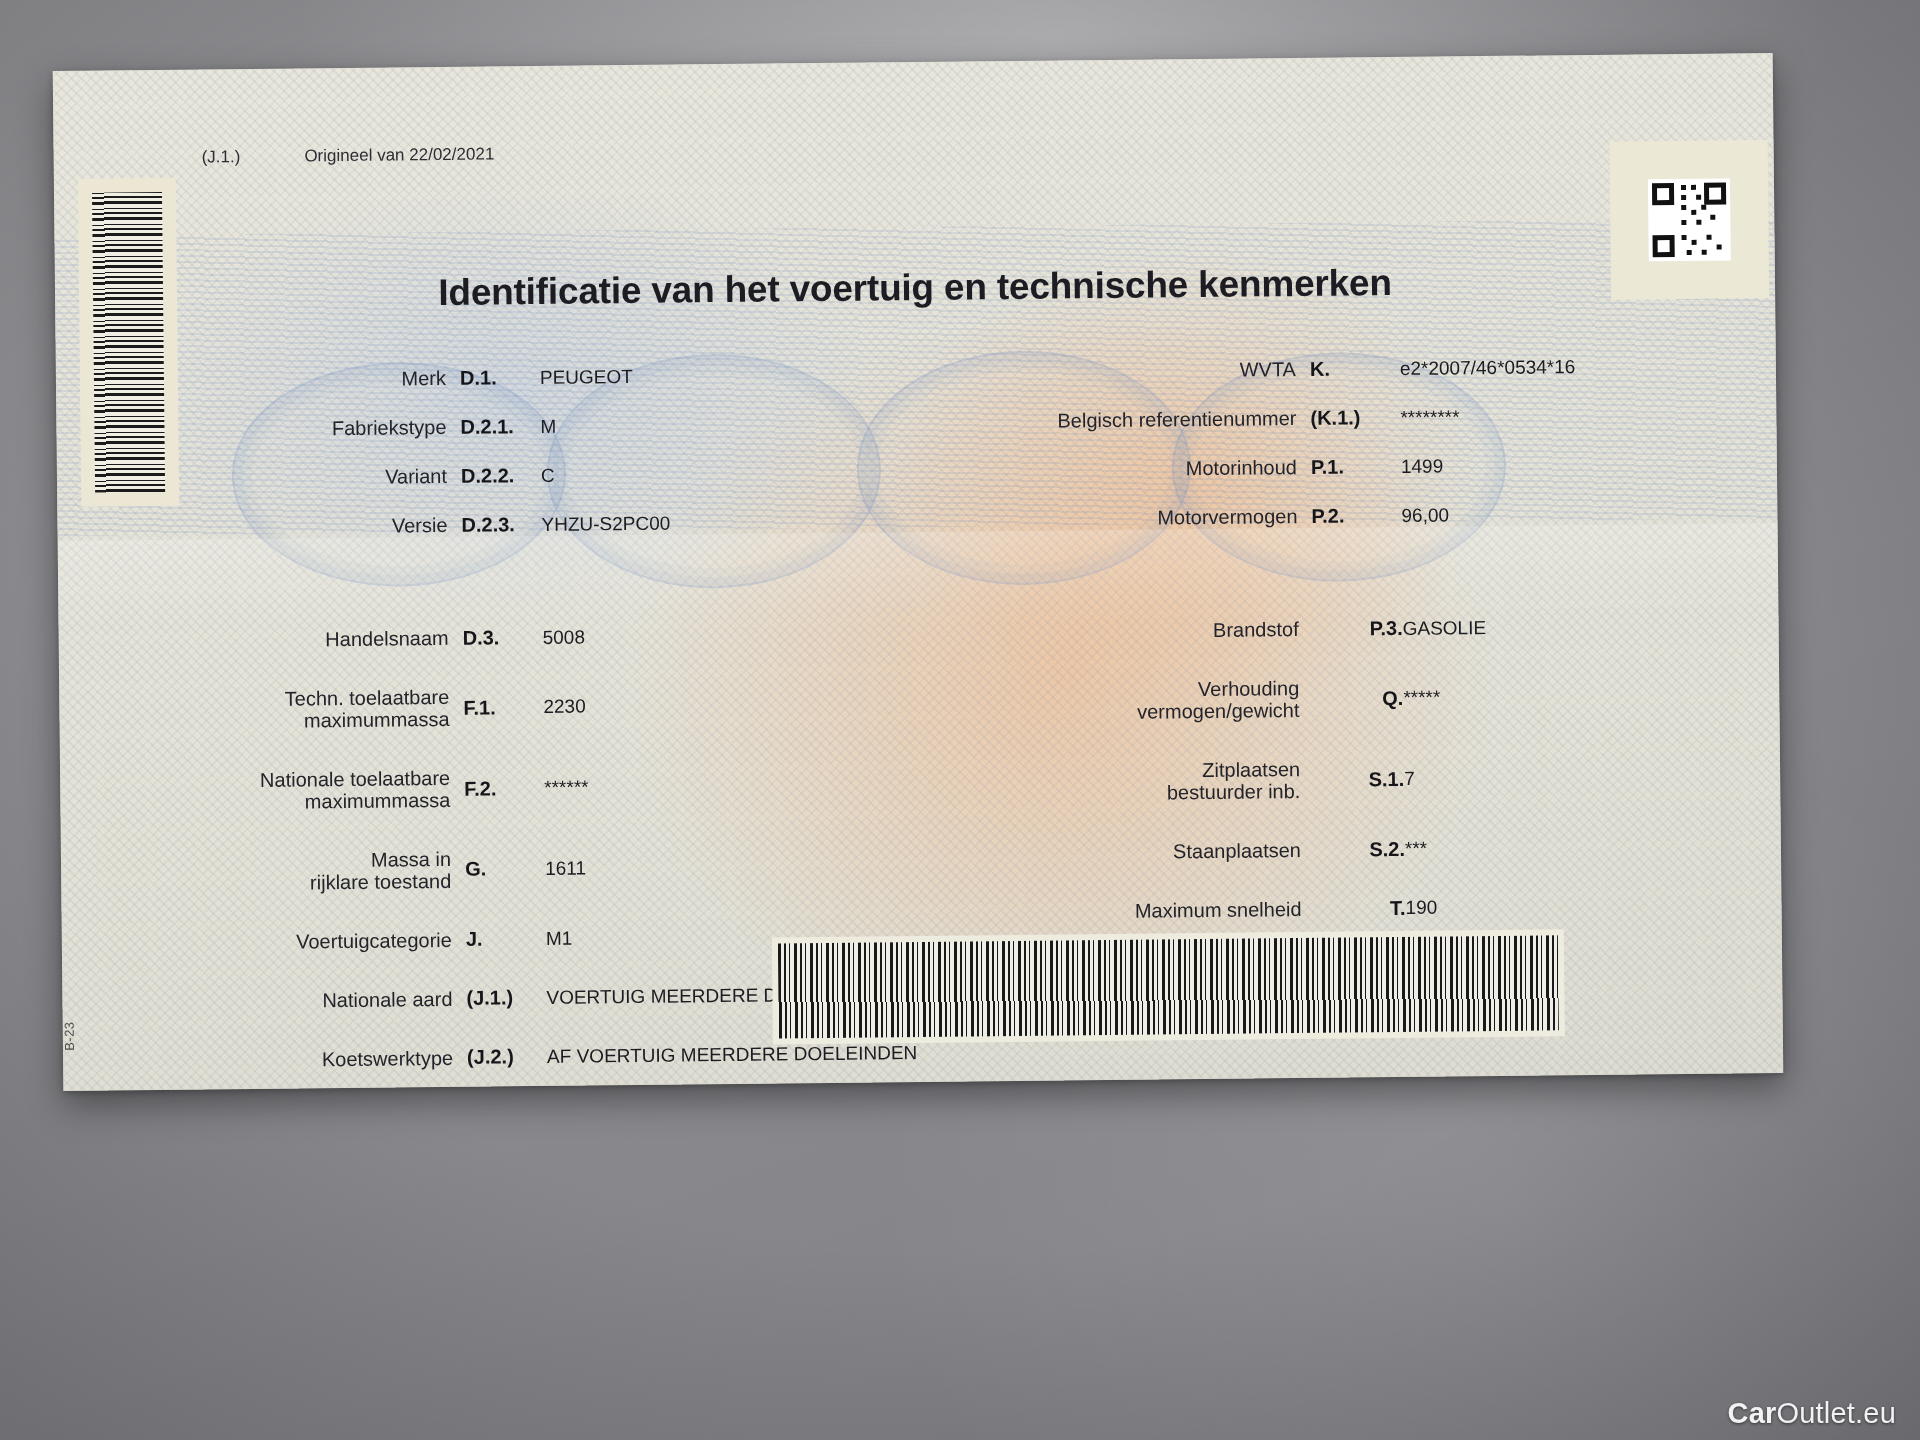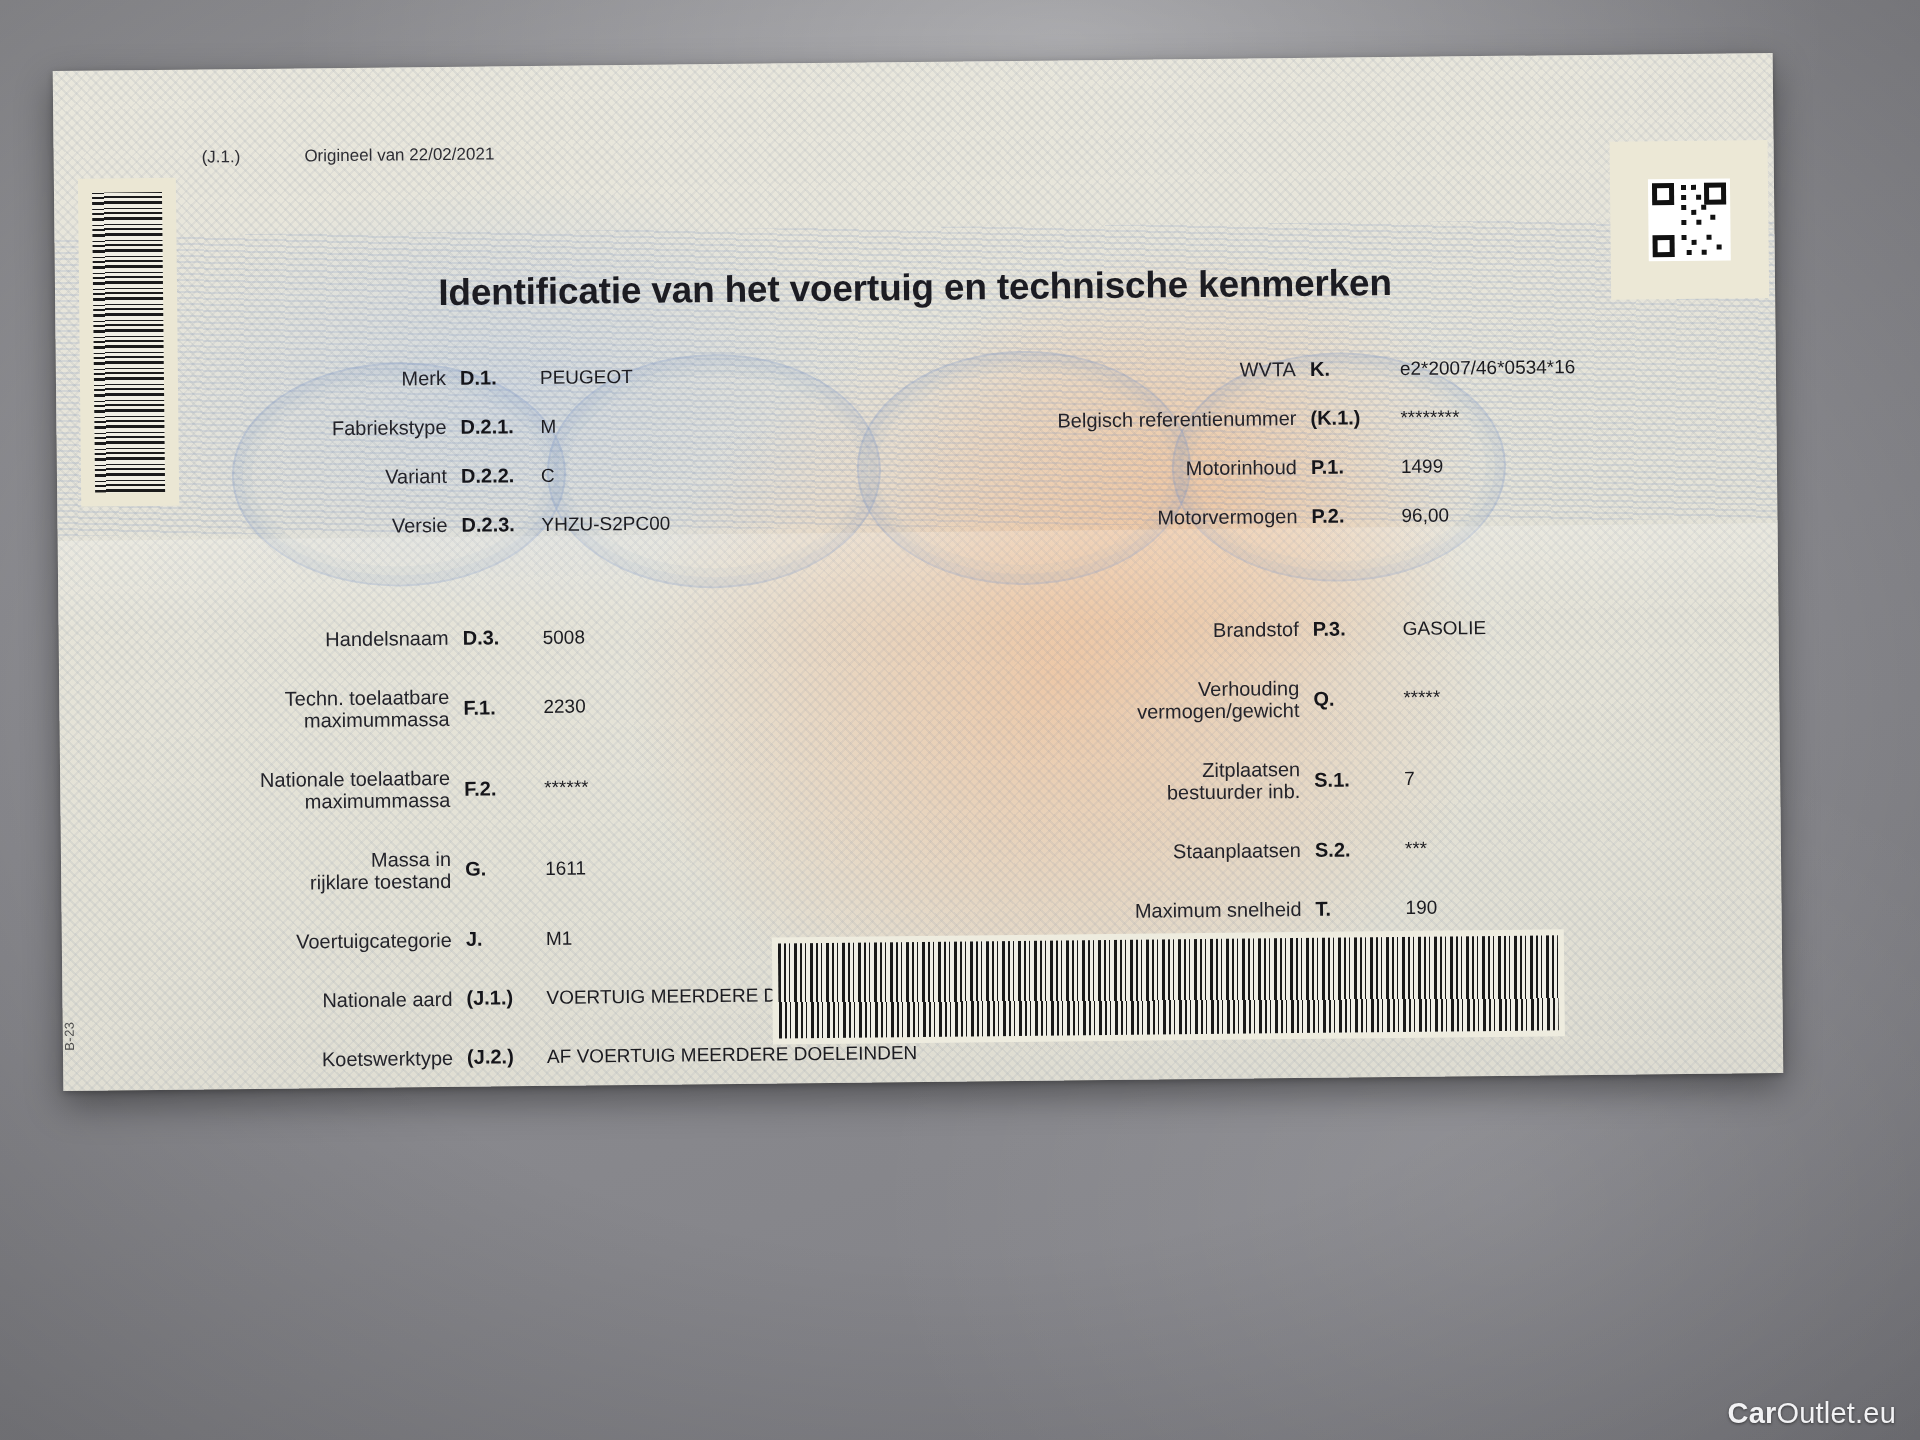--- a/index.html
+++ b/index.html
@@ -125,21 +125,21 @@
   .col-left .lbl{width:300px;padding-right:14px;}
   .col-left .code{width:80px;}
   .col-right .lbl{width:380px;padding-right:14px;}
   .col-right .code{width:90px;}
 
   .lower-left{position:absolute;left:60px;top:560px;width:760px;}
   .lower-right{position:absolute;left:860px;top:560px;width:790px;}
   .lower-left .lbl{width:330px;padding-right:14px;}
   .lower-left .code{width:80px;}
   .lower-right .lbl{width:380px;padding-right:14px;}
-  .lower-right .code{width:90px;}
+  .lower-right .code{width:90px;text-align:right;}
   .lower-left .row,.lower-right .row{margin-bottom:36px;}
   .two-line{line-height:1.15;}
 
   
   .watermark{
     position:absolute;right:24px;bottom:10px;
     font-size:29px;color:#f2f2f4;
     text-shadow:0 1px 3px rgba(0,0,0,.55);
     letter-spacing:.2px;
   }

